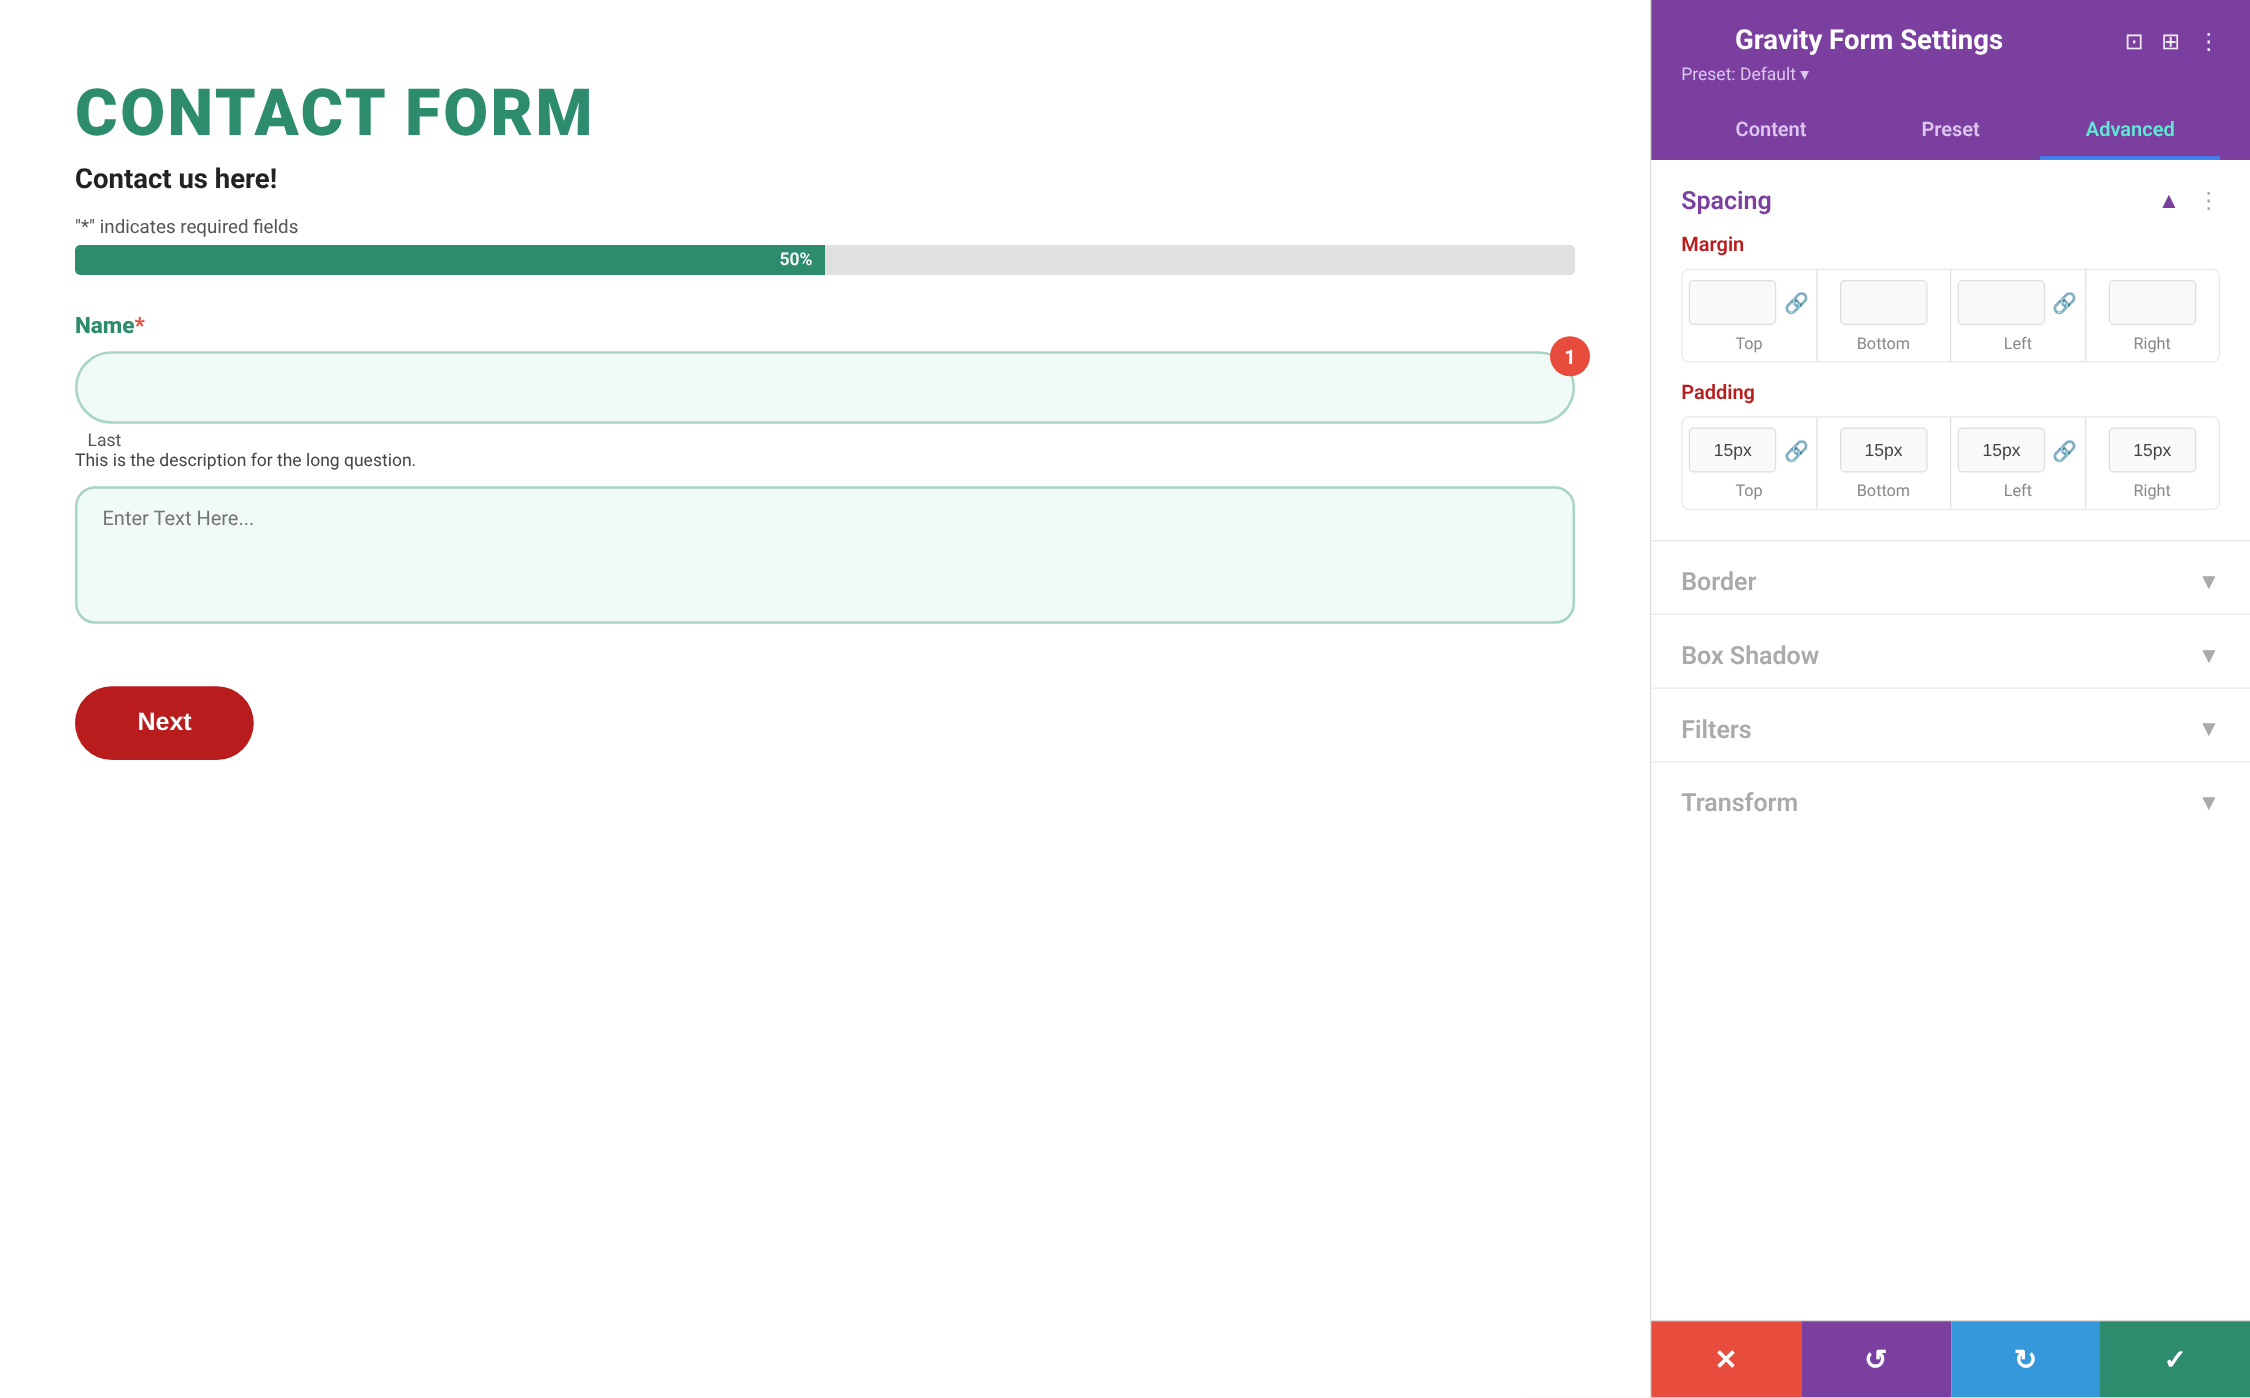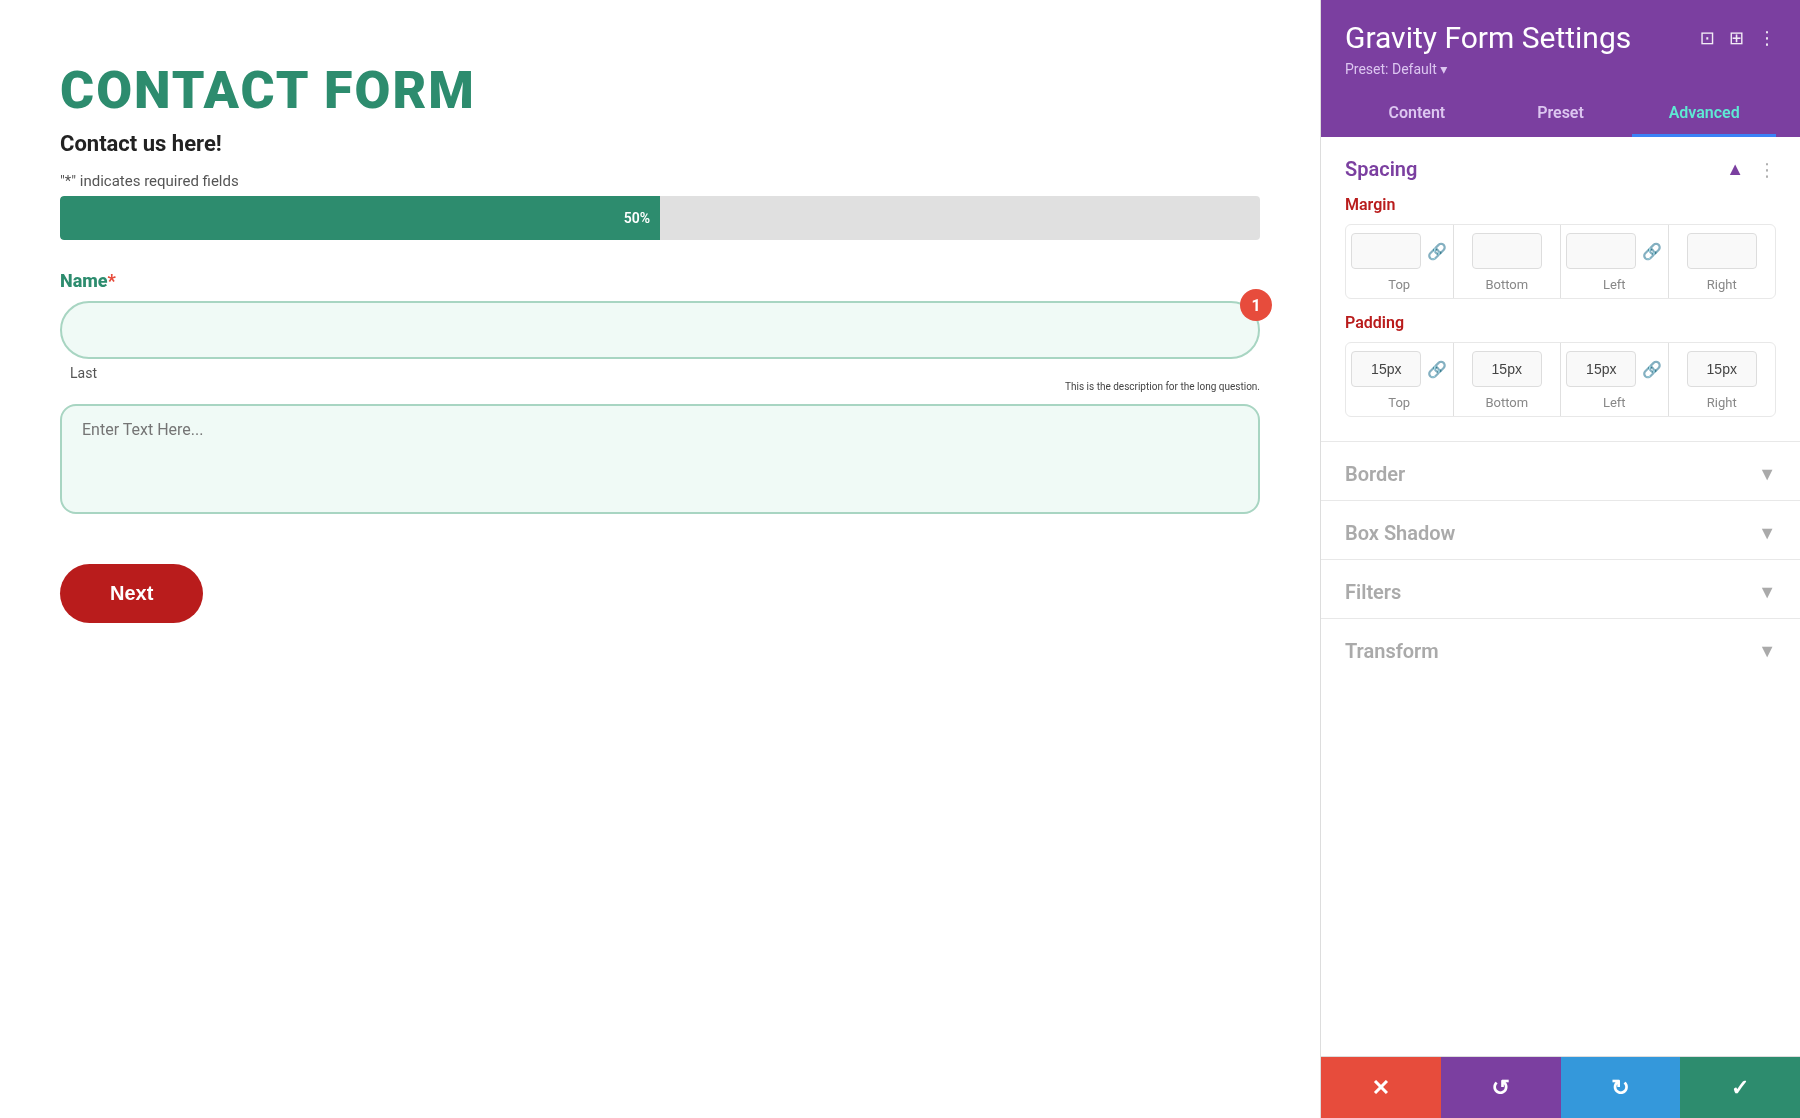--- a/index.html
+++ b/index.html
@@ -43,21 +43,21 @@
     }
 
     .step-info {
       font-size: 15px;
       color: #555;
       margin-bottom: 14px;
     }
 
     .progress-bar-container {
       width: 100%;
-      height: 44px;
+      height: 24px;
       background: #e0e0e0;
       border-radius: 4px;
       margin-bottom: 30px;
       position: relative;
       overflow: hidden;
     }
 
     .progress-bar-fill {
       height: 100%;
       background: #2d8c6e;
@@ -112,24 +112,23 @@
 
     .long-question-title {
       font-size: 20px;
       font-weight: 800;
       color: #2d8c6e;
       margin-top: 30px;
       margin-bottom: 6px;
     }
 
     .long-question-desc {
-      font-size: 10px;
+      font-size: 14px;
       color: #444;
       margin-bottom: 12px;
-      text-align: right;
     }
 
     .form-textarea {
       width: 100%;
       height: 110px;
       border: 2px solid #a8d5c2;
       border-radius: 16px;
       background: #f0faf6;
       padding: 14px 20px;
       font-size: 16px;
@@ -192,22 +191,23 @@
 
     .panel-header-top {
       display: flex;
       align-items: center;
       justify-content: space-between;
       margin-bottom: 6px;
     }
 
     .panel-title {
       color: #fff;
-      font-size: 30px;
-      font-weight: 400;
+      font-size: 22px;
+      font-weight: 700;
+      margin-left: 43px;
     }
 
     .panel-header-icons {
       display: flex;
       gap: 14px;
       align-items: center;
     }
 
     .panel-header-icon {
       color: #fff;

